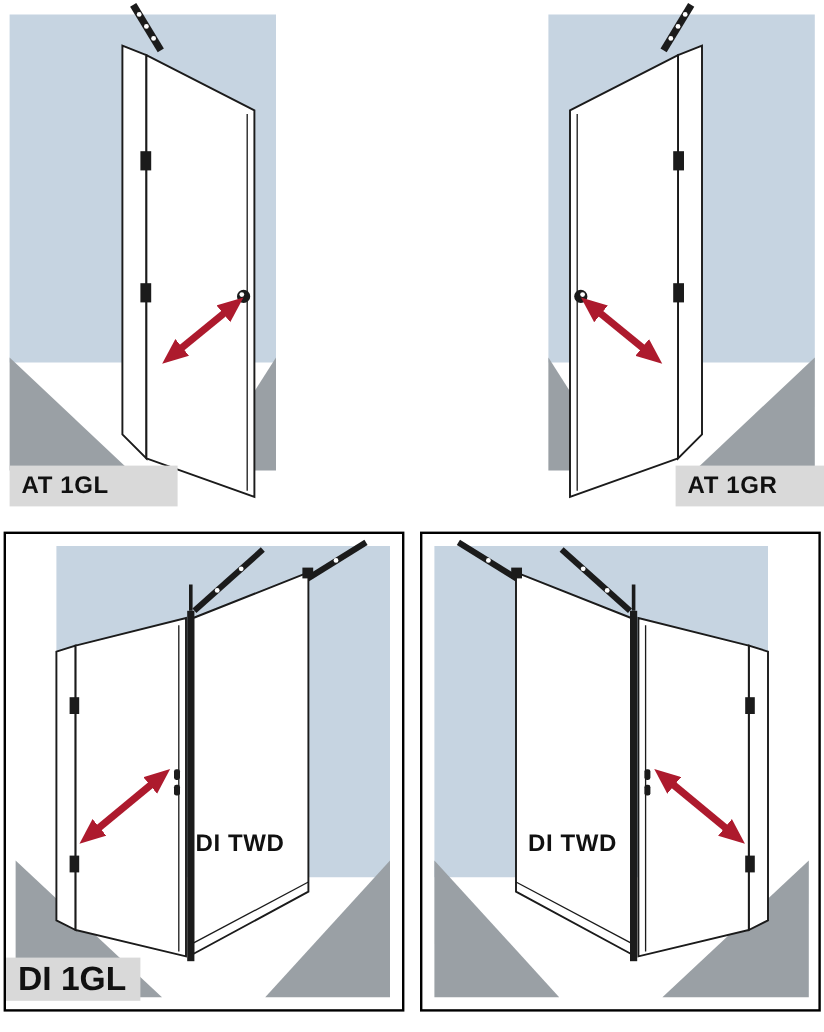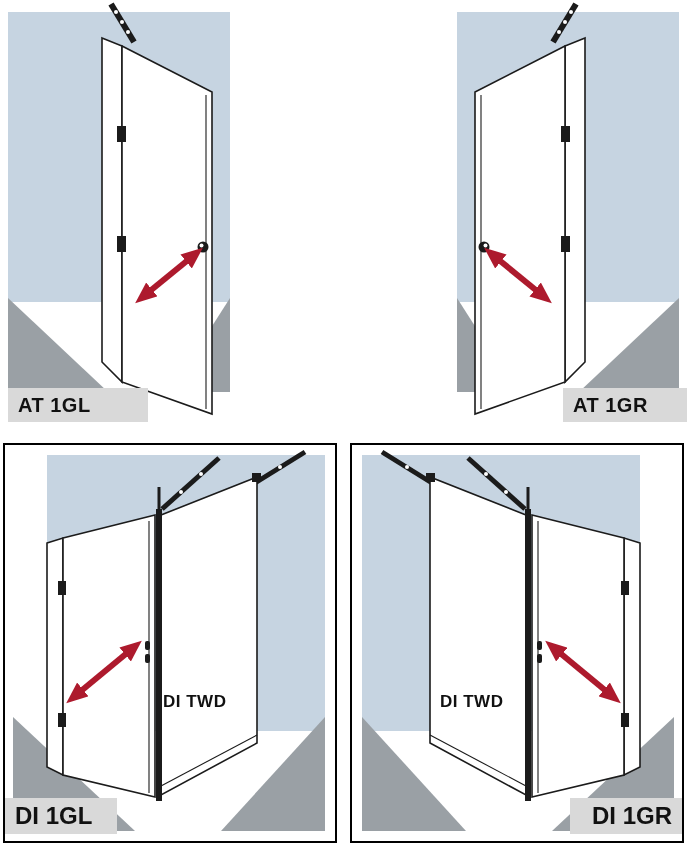--- a/index.html
+++ b/index.html
@@ -18,22 +18,22 @@
   .darkline  { stroke:var(--outline,#1b1b1b); fill:none; }
   .thin      { stroke:var(--outline,#1b1b1b); stroke-width:1.1; fill:none; }
   .arrow-line{ stroke:var(--arrow,#ad1a2d); stroke-width:6; fill:none; }
   .arrowhead { fill:var(--arrow,#ad1a2d); }
   .whitedot  { fill:#ffffff; }
 
   
   .label-strip { position:absolute; background:var(--label_bg,#d9d9d9); color:var(--label_text,#111);
                  font-weight:bold; display:flex; align-items:center; white-space:nowrap; }
   .label-large { font-size:20px; height:34px; padding:0 10px; letter-spacing:.5px; width:140px; }
-  .label-med   { font-size:24px; height:36px; padding:0 10px; width:112px; }
-  .inner-label { position:absolute; font-weight:bold; font-size:17px; color:var(--label_text,#111); letter-spacing:.5px; }
+  .label-med   { font-size:28px; height:36px; padding:0 10px; width:112px; }
+  .inner-label { position:absolute; font-weight:bold; font-size:20px; color:var(--label_text,#111); letter-spacing:.5px; }
 </style>
 </head>
 <body>
 
 <div class="page">
 
   <div class="panel" style="left:0; top:0; width:343px; height:432px;">
     <svg viewBox="0 0 343 432">
       <defs>
         <marker id="ah1" markerUnits="strokeWidth" markerWidth="4" markerHeight="3.2" refX="0.4" refY="1.5" orient="auto-start-reverse">
@@ -165,16 +165,15 @@
         <rect class="dark" x="53" y="136" width="8" height="14"></rect>
         <rect class="dark" x="53" y="268" width="8" height="14"></rect>
         <g>
           <rect class="dark" x="140" y="196" width="5" height="9" rx="2"></rect>
           <rect class="dark" x="140" y="209" width="5" height="9" rx="2"></rect>
         </g>
         <line class="arrow-line" x1="76" y1="246" x2="122" y2="208" marker-start="url(#ah4)" marker-end="url(#ah4)"></line>
       </g>
     </svg>
     <div class="inner-label" style="left:88px; top:247px;">DI TWD</div>
-    <div class="label-strip label-med" style="right:0; top:353px; justify-content:flex-end;">DI 1GR</div>
   </div>
 
 </div>
 
 </body></html>

